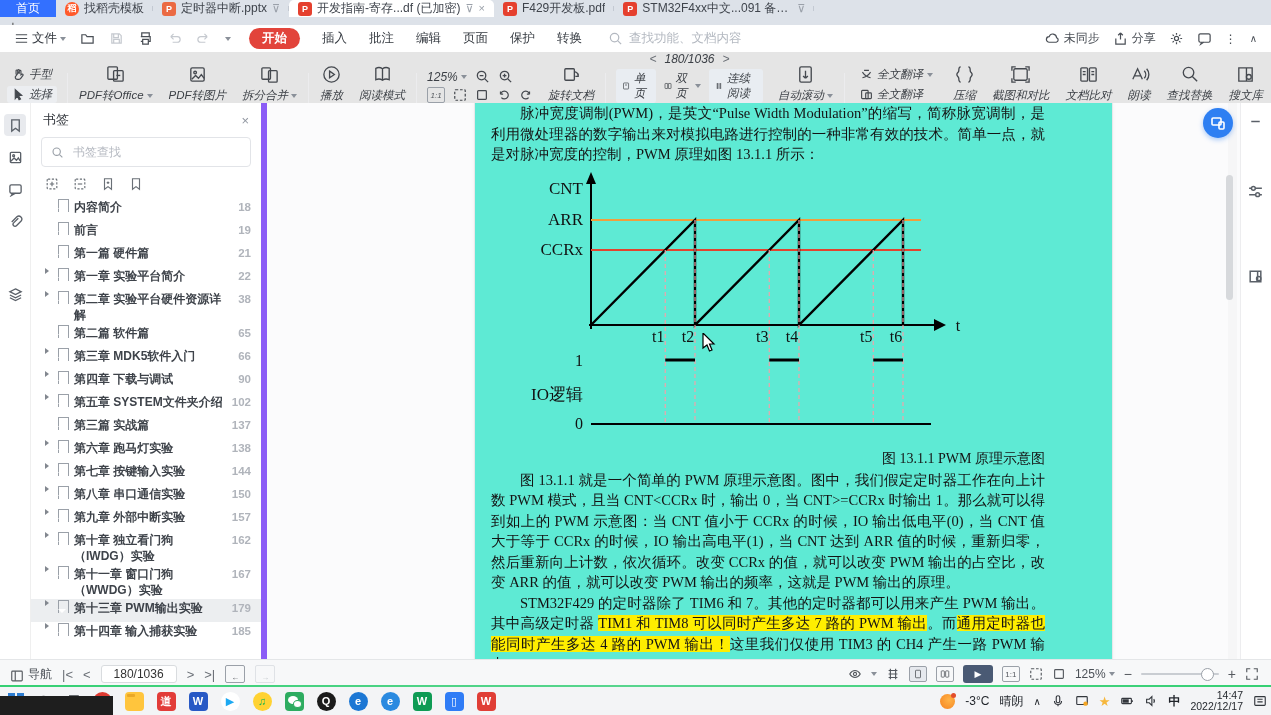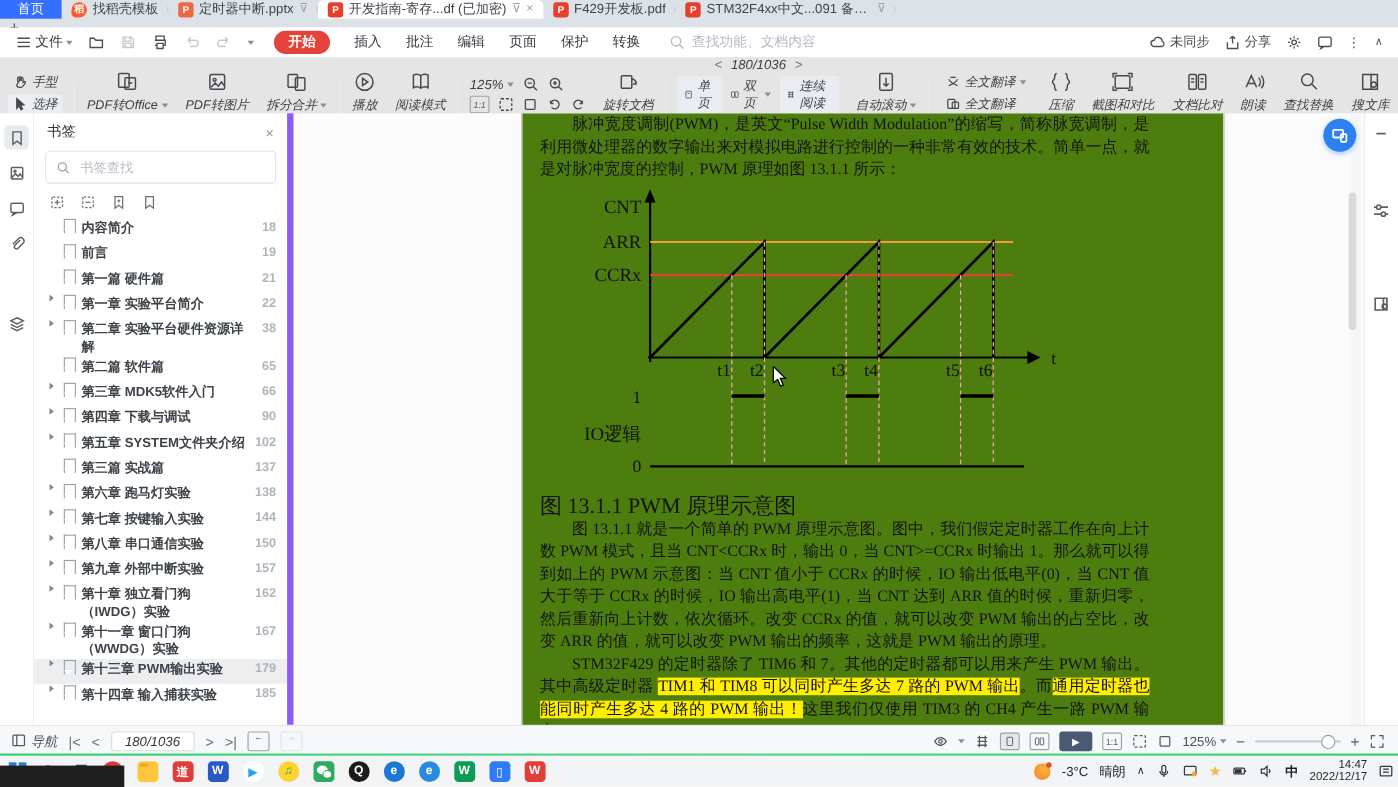--- a/index.html
+++ b/index.html
@@ -71,38 +71,38 @@
   .bm-row{display:flex;align-items:flex-start;gap:5px;padding:1px 10px 1px 14px;min-height:21px;font-size:12px;color:#3e434a;line-height:16px;font-weight:bold;}
   .bm-row.sel{background:#eceef0;}
   .bm-arrow{width:8px;flex:none;display:flex;}
   .bm-arrow i{width:0;height:0;border-top:3.5px solid transparent;border-bottom:3.5px solid transparent;border-left:4.5px solid #82878f;}
   .bm-ic{flex:none;width:9px;height:12px;border:1px solid #9aa0a8;border-bottom:none;position:relative;}
   .bm-ic:after{content:"";position:absolute;left:-1px;bottom:-4px;border-left:4.5px solid #fff;border-right:4.5px solid #fff;border-top:0;border-bottom:4px solid transparent;width:0;box-sizing:border-box;border-left-color:transparent;border-right-color:transparent;border-top:4px solid #fff;}
   .bm-lbl{flex:1;}
   .bm-pg{color:#b0b4bb;font-size:11.5px;flex:none;}
 
   .viewer{flex:1;background:#fbfbfc;position:relative;overflow:hidden;}
-  .page{position:absolute;left:207px;top:0;width:637px;height:600px;background:#4d7c0f;border:1px solid #e7e8ea;border-top:none;box-shadow:0 0 4px rgba(0,0,0,.04);}
+  .page{position:absolute;left:207px;top:0;width:637px;height:600px;background:#5eead4;border:1px solid #e7e8ea;border-top:none;box-shadow:0 0 4px rgba(0,0,0,.04);}
   .ptext{position:absolute;left:16px;top:0;width:554px;font-family:"Liberation Serif","DejaVu Serif",serif;font-size:14.5px;line-height:20.5px;color:#141414;text-align:justify;}
   .ptext p{margin:0;text-indent:2em;}
   .ptext .hl{background:#ffee00;}
   .fig{margin:7px 0 0 0;}
-  .figcap{text-align:left;font-size:20px;margin:1px 0 3px 0;text-indent:0 !important;}
+  .figcap{text-align:right;font-size:14px;margin:1px 0 3px 0;text-indent:0 !important;}
   .scrolltrack{position:absolute;right:3px;top:0;width:9px;height:100%;background:#f6f6f7;}
   .scrollthumb{position:absolute;right:4px;top:72px;width:7px;height:125px;background:#d7d9dc;border-radius:4px;}
   .floatbtn{position:absolute;left:936px;top:5px;width:30px;height:30px;border-radius:50%;background:#2e7ff2;display:flex;align-items:center;justify-content:center;box-shadow:0 2px 5px rgba(46,127,242,.4);}
   .floatbtn svg{width:16px;height:16px;stroke:#fff;fill:none;stroke-width:1.6;}
   .cursor{position:absolute;left:435px;top:230px;width:16px;height:20px;z-index:5;}
   .rightstrip{width:30px;background:#fff;border-left:1px solid #ededef;flex:none;position:relative;}
   .rsi{position:absolute;left:6px;width:18px;height:18px;}
   .rsi svg{width:17px;height:17px;stroke:#5a6068;fill:none;stroke-width:1.4;}
 
   
   .statusbar{position:absolute;left:0;top:659px;width:100%;height:28px;background:#f7f8f9;border-top:1px solid #e4e6e8;display:flex;align-items:center;font-size:12px;color:#4c5158;}
-  .statusbar .sbi{margin-left:10px;display:flex;align-items:flex-start;gap:4px;font-style:italic;}
+  .statusbar .sbi{margin-left:10px;display:flex;align-items:flex-end;gap:4px;}
   .statusbar svg{width:14px;height:14px;stroke:#55595f;fill:none;stroke-width:1.3;}
   .pg-input{background:#fff;border:1px solid #d9dcdf;border-radius:3px;padding:1px 12px;font-size:12px;color:#333;}
   .navg{color:#6a6f76;font-size:13px;}
   .sb-right{margin-left:auto;display:flex;align-items:center;gap:9px;padding-right:12px;}
   .playbtn{width:30px;height:18px;background:#4a5a74;border-radius:3px;color:#fff;font-size:9px;display:flex;align-items:center;justify-content:center;}
   .slider{width:78px;height:2px;background:#c9cdd2;position:relative;border-radius:1px;}
   .slider .knob{position:absolute;top:-5px;left:60px;width:11px;height:11px;border-radius:50%;background:#fff;border:1px solid #9aa0a8;}
   .boxbtn{width:16px;height:14px;border:1px solid #9aa0a8;border-radius:2px;font-size:8px;display:flex;align-items:center;justify-content:center;color:#55595f;}
   .boxbtn.on{background:#e6e9ee;}
 

